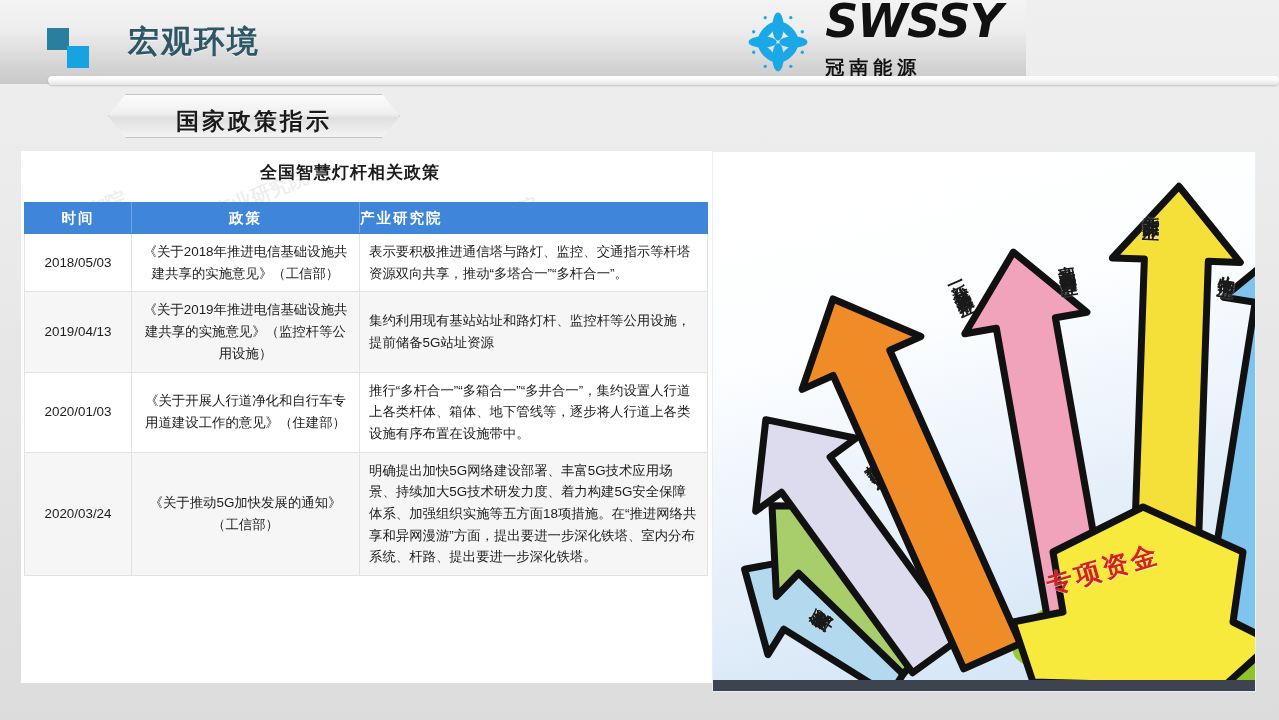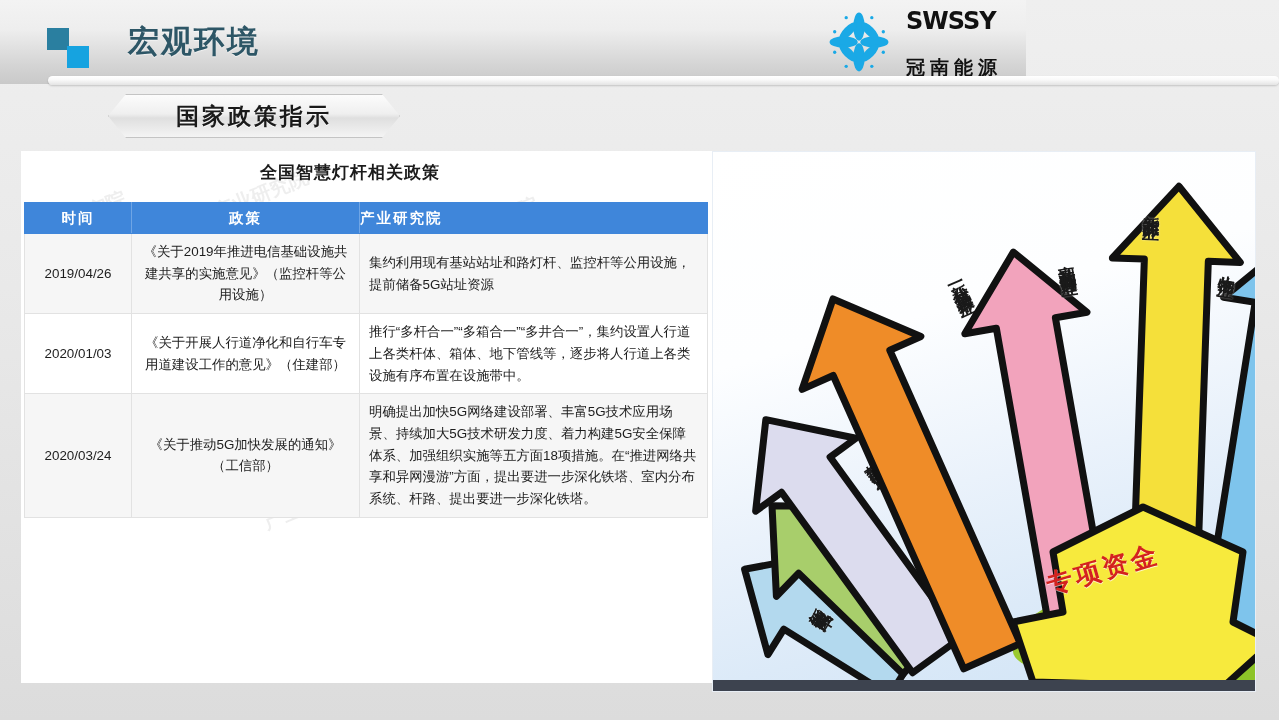--- a/index.html
+++ b/index.html
@@ -33,34 +33,34 @@
     border-radius:5px;
     box-shadow:0 1px 2px rgba(0,0,0,.18);
   }
 
   
   .section-tab {
     position:absolute; left:108px; top:94px; width:292px; height:44px;
     background:linear-gradient(180deg,#fcfcfc 0%,#efefef 45%,#dfdfdf 55%,#f4f4f4 100%);
     border:1px solid #c4c4c4;
     clip-path: polygon(18px 0, 274px 0, 292px 22px, 274px 44px, 18px 44px, 0 22px);
-    display:flex; align-items:center; justify-content:center;
+    display:flex; align-items:flex-end; justify-content:center;
   }
   .section-tab-label {
     font-size:23px; font-weight:700; color:#1a1a1a; letter-spacing:3px;
     text-shadow:0 1px 0 rgba(255,255,255,.8);
   }
 
   
   .brand { position:absolute; right:24px; top:8px; height:68px; display:flex; align-items:center; gap:14px; }
   .brand-mark { width:66px; height:64px; flex:0 0 auto; }
   .brand-text { display:flex; flex-direction:column; align-items:flex-start; }
   .brand-name {
-    font-size:24px; font-weight:800; color:#111; letter-spacing:-1px;
-    font-family:"DejaVu Sans", sans-serif; line-height:34px;
+    font-size:46px; font-weight:800; color:#111; letter-spacing:-1px;
+    font-family:"DejaVu Sans", sans-serif; line-height:34px;font-style:italic;
   }
   .brand-sub {
     font-size:19px; font-weight:700; color:#111; letter-spacing:5px;
     line-height:24px; margin-top:18px;
   }
 
   
   .content-card {
     position:absolute; left:21px; top:151px; width:1235px; height:532px;
     background:#ffffff;
@@ -204,22 +204,27 @@
 
 <table class="policy-table">
   <thead>
     <tr>
       <th class="col-time">时间</th>
       <th class="col-policy">政策</th>
       <th class="col-desc">产业研究院</th>
     </tr>
   </thead>
   <tbody>
+    <tr class="plain">
+      <td class="col-time">2018/05/03</td>
+      <td class="col-policy">《关于2018年推进电信基础设施共建共享的实施意见》（工信部）</td>
+      <td class="col-desc">表示要积极推进通信塔与路灯、监控、交通指示等杆塔资源双向共享，推动“多塔合一”“多杆合一”。</td>
+    </tr>
     <tr class="alt">
-      <td class="col-time">2019/04/26</td>
+      <td class="col-time">2019/04/13</td>
       <td class="col-policy">《关于2019年推进电信基础设施共建共享的实施意见》（监控杆等公用设施）</td>
       <td class="col-desc">集约利用现有基站站址和路灯杆、监控杆等公用设施，提前储备5G站址资源</td>
     </tr>
     <tr class="plain">
       <td class="col-time">2020/01/03</td>
       <td class="col-policy">《关于开展人行道净化和自行车专用道建设工作的意见》（住建部）</td>
       <td class="col-desc">推行“多杆合一”“多箱合一”“多井合一”，集约设置人行道上各类杆体、箱体、地下管线等，逐步将人行道上各类设施有序布置在设施带中。</td>
     </tr>
     <tr class="alt">
       <td class="col-time">2020/03/24</td>

